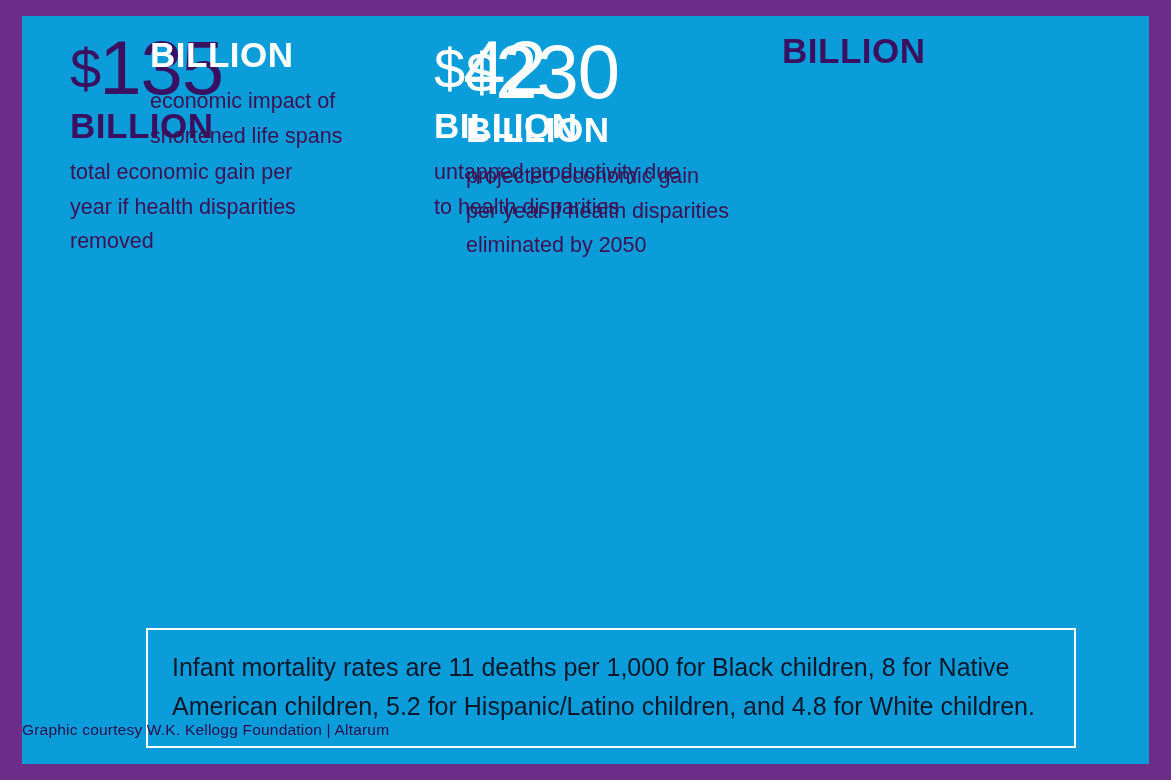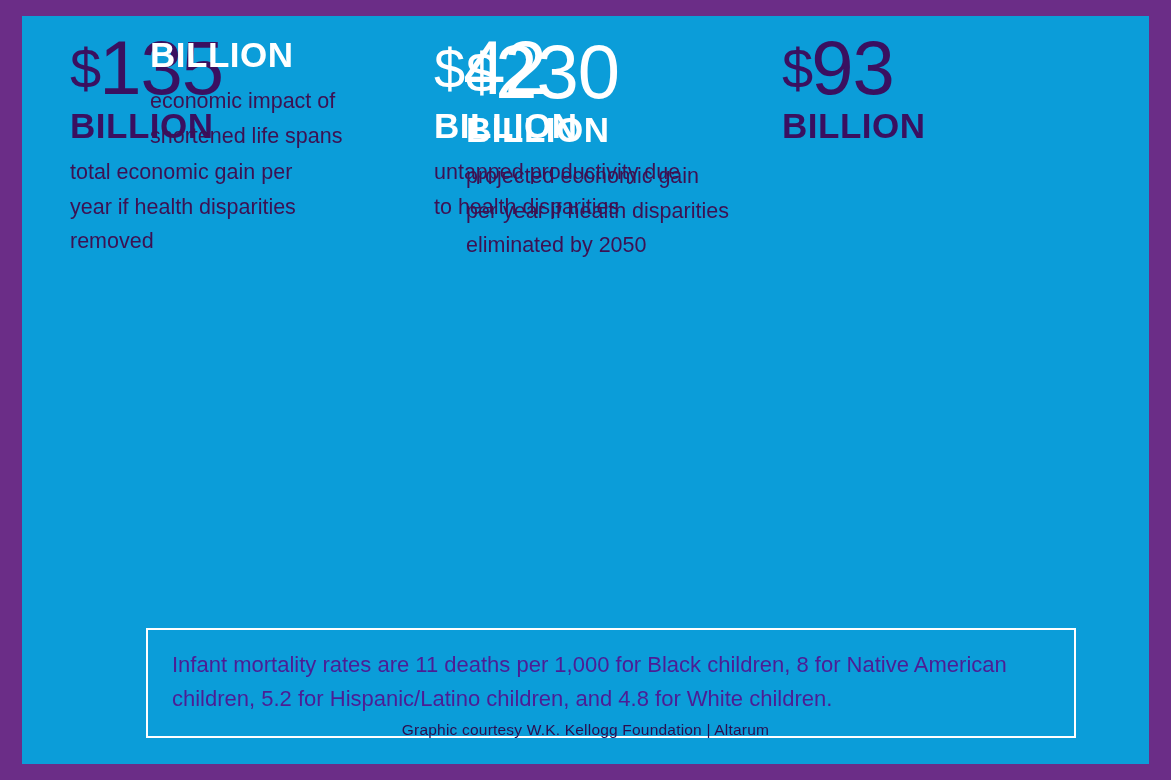--- a/index.html
+++ b/index.html
@@ -75,30 +75,29 @@
   .note-box {
     position: absolute;
     left: 124px;
     top: 612px;
     width: 930px;
     box-sizing: border-box;
     border: 2px solid #ffffff;
     padding: 18px 24px 20px 24px;
   }
   .note-text {
-    color: #4c1d95;
-    font-size: 22px;
+    color: #0f172a;
+    font-size: 25px;
     line-height: 1.55;
   }
   .credit {
     position: absolute;
     left: 0;
     top: 705px;
     width: 1127px;
-    text-align: center;
     color: #2d0d4d;
     font-size: 15.5px;
     letter-spacing: 0.2px;
   }
 </style>
 </head>
 <body>
 
 <div class="frame">
 
@@ -114,23 +113,20 @@
 
     <div class="stat col2">
       <div class="stat-number white">
         <span class="dollar">$</span><span>42</span>
       </div>
       <div class="stat-unit white">BILLION</div>
       <div class="stat-desc">untapped productivity due to health disparities</div>
     </div>
 
     <div class="stat col3">
-      <div class="stat-number purple">
-        <span class="dollar">$</span><span>93</span>
-      </div>
       <div class="stat-unit purple">BILLION</div>
     </div>
 
   </div>
 
   <div class="stats-grid row2">
 
     <div class="stat col1">
       <div class="stat-unit white">BILLION</div>
       <div class="stat-desc">economic impact of shortened life spans</div>

